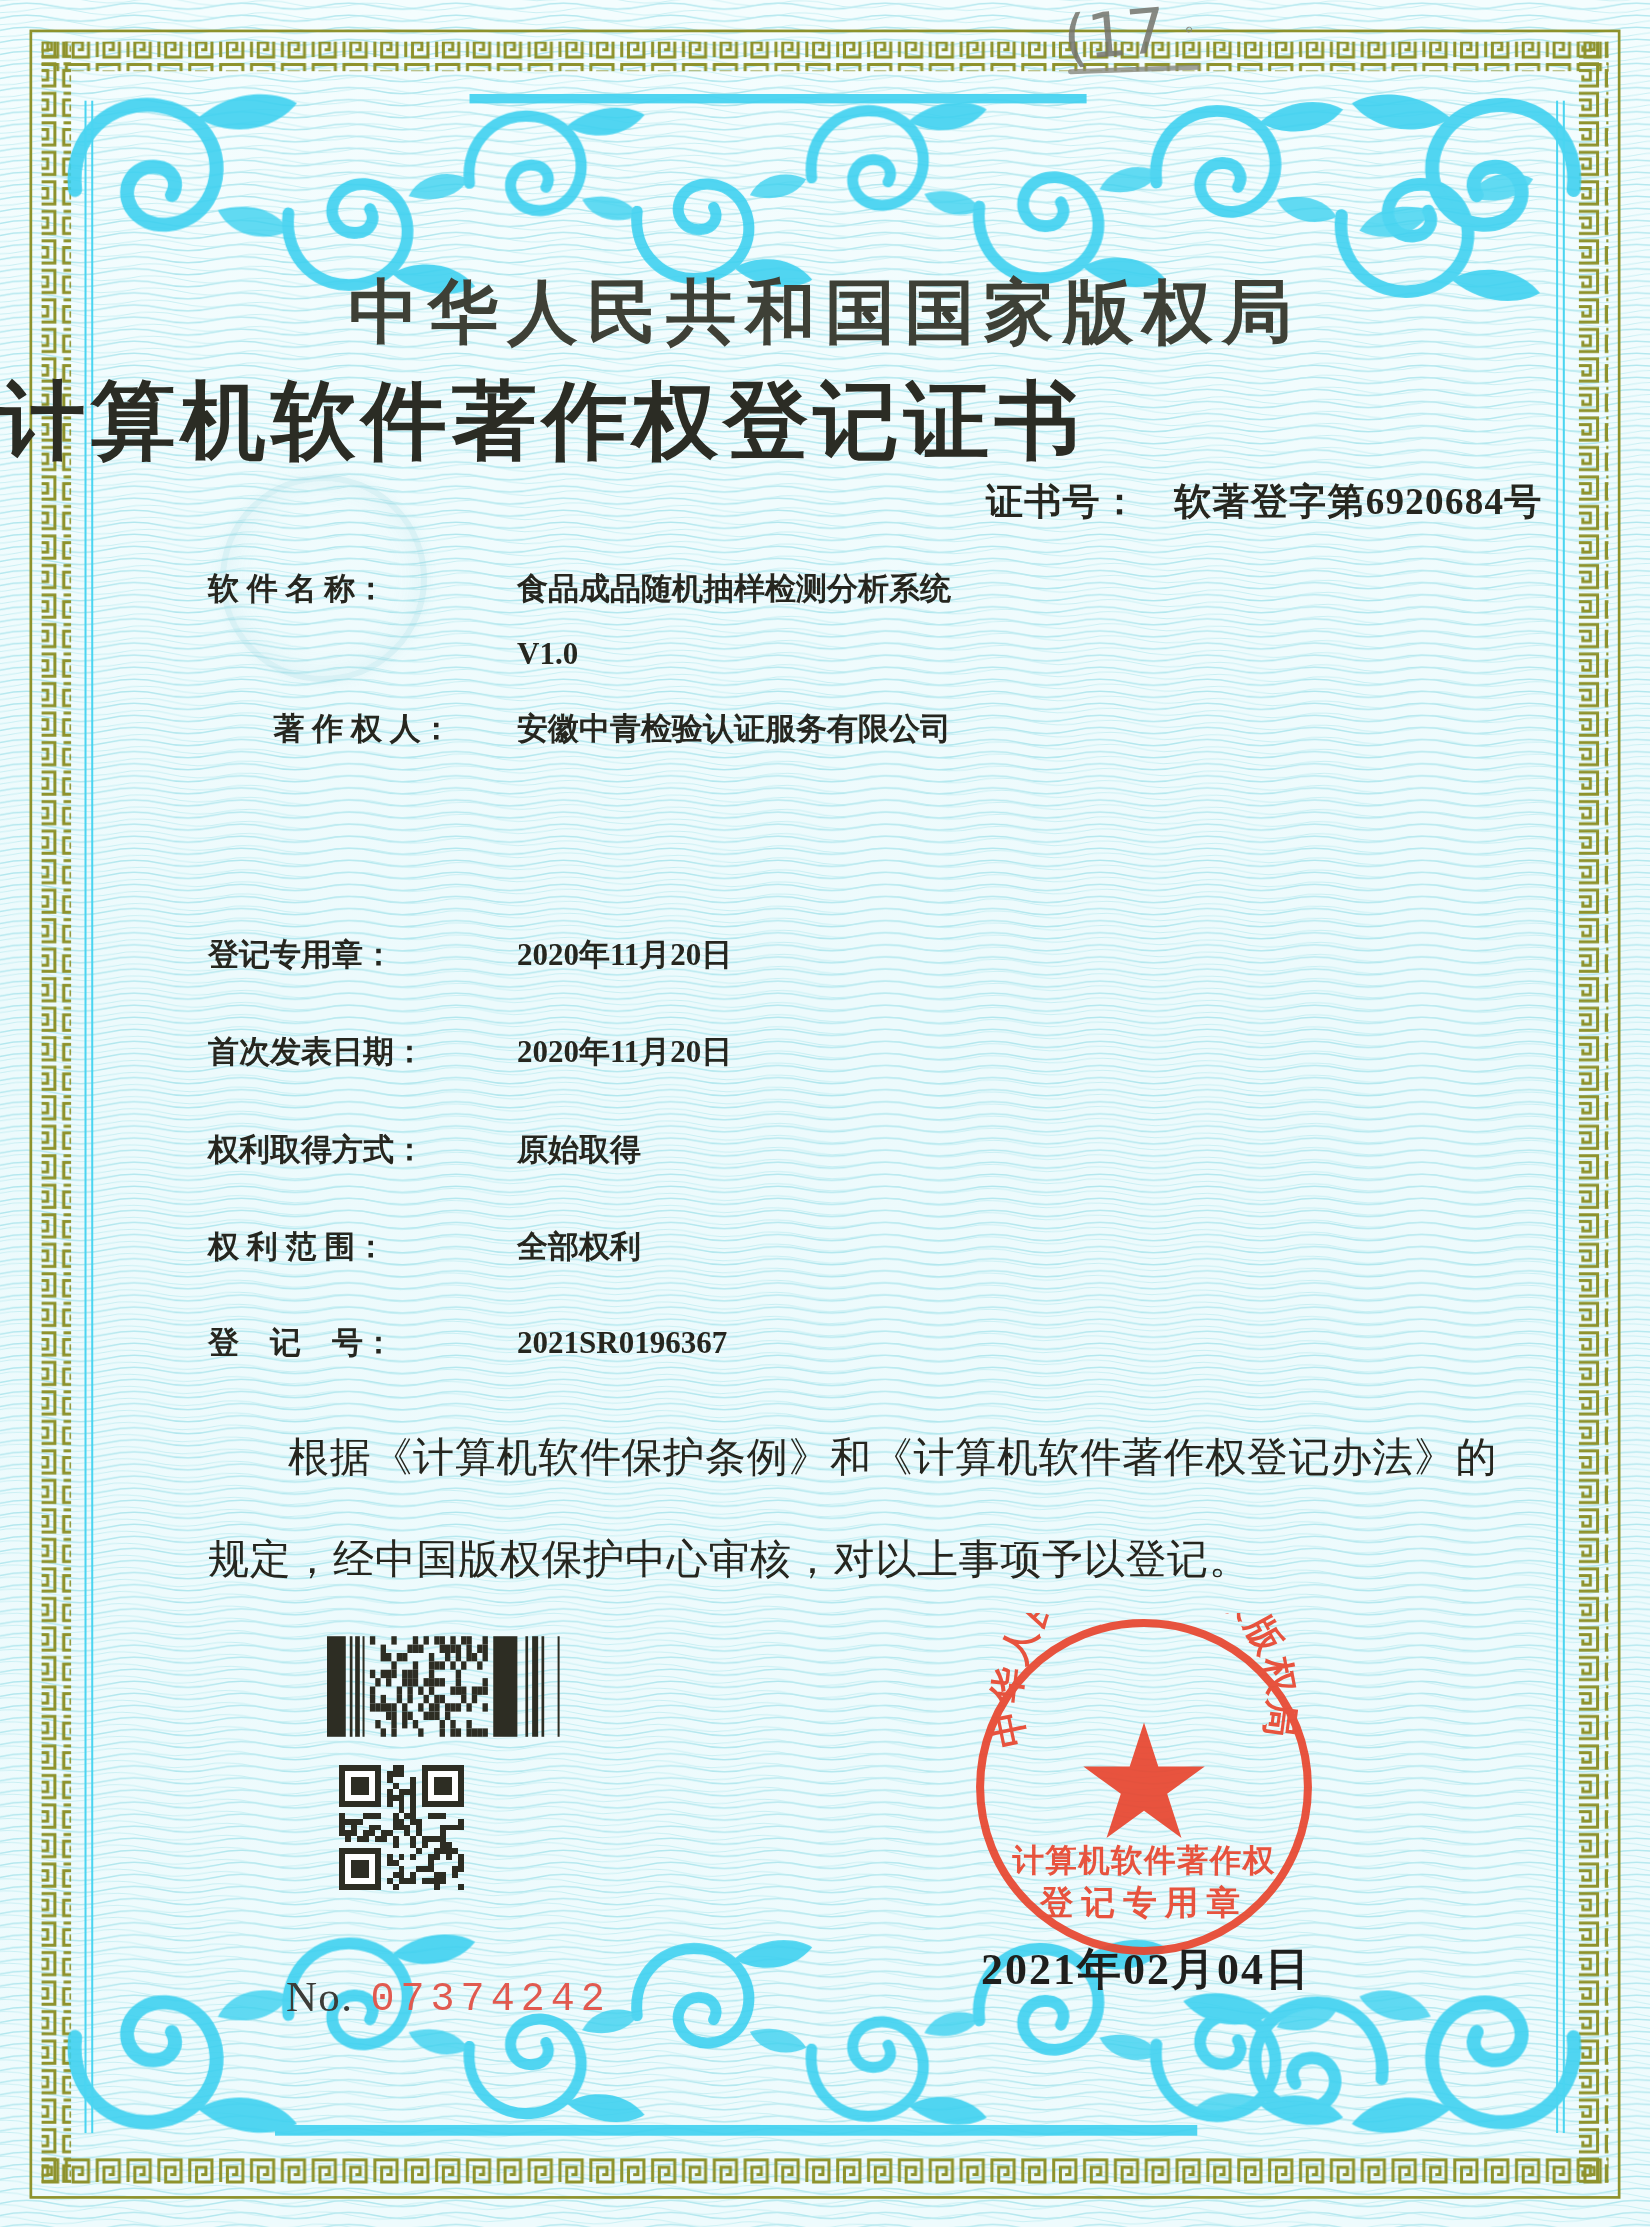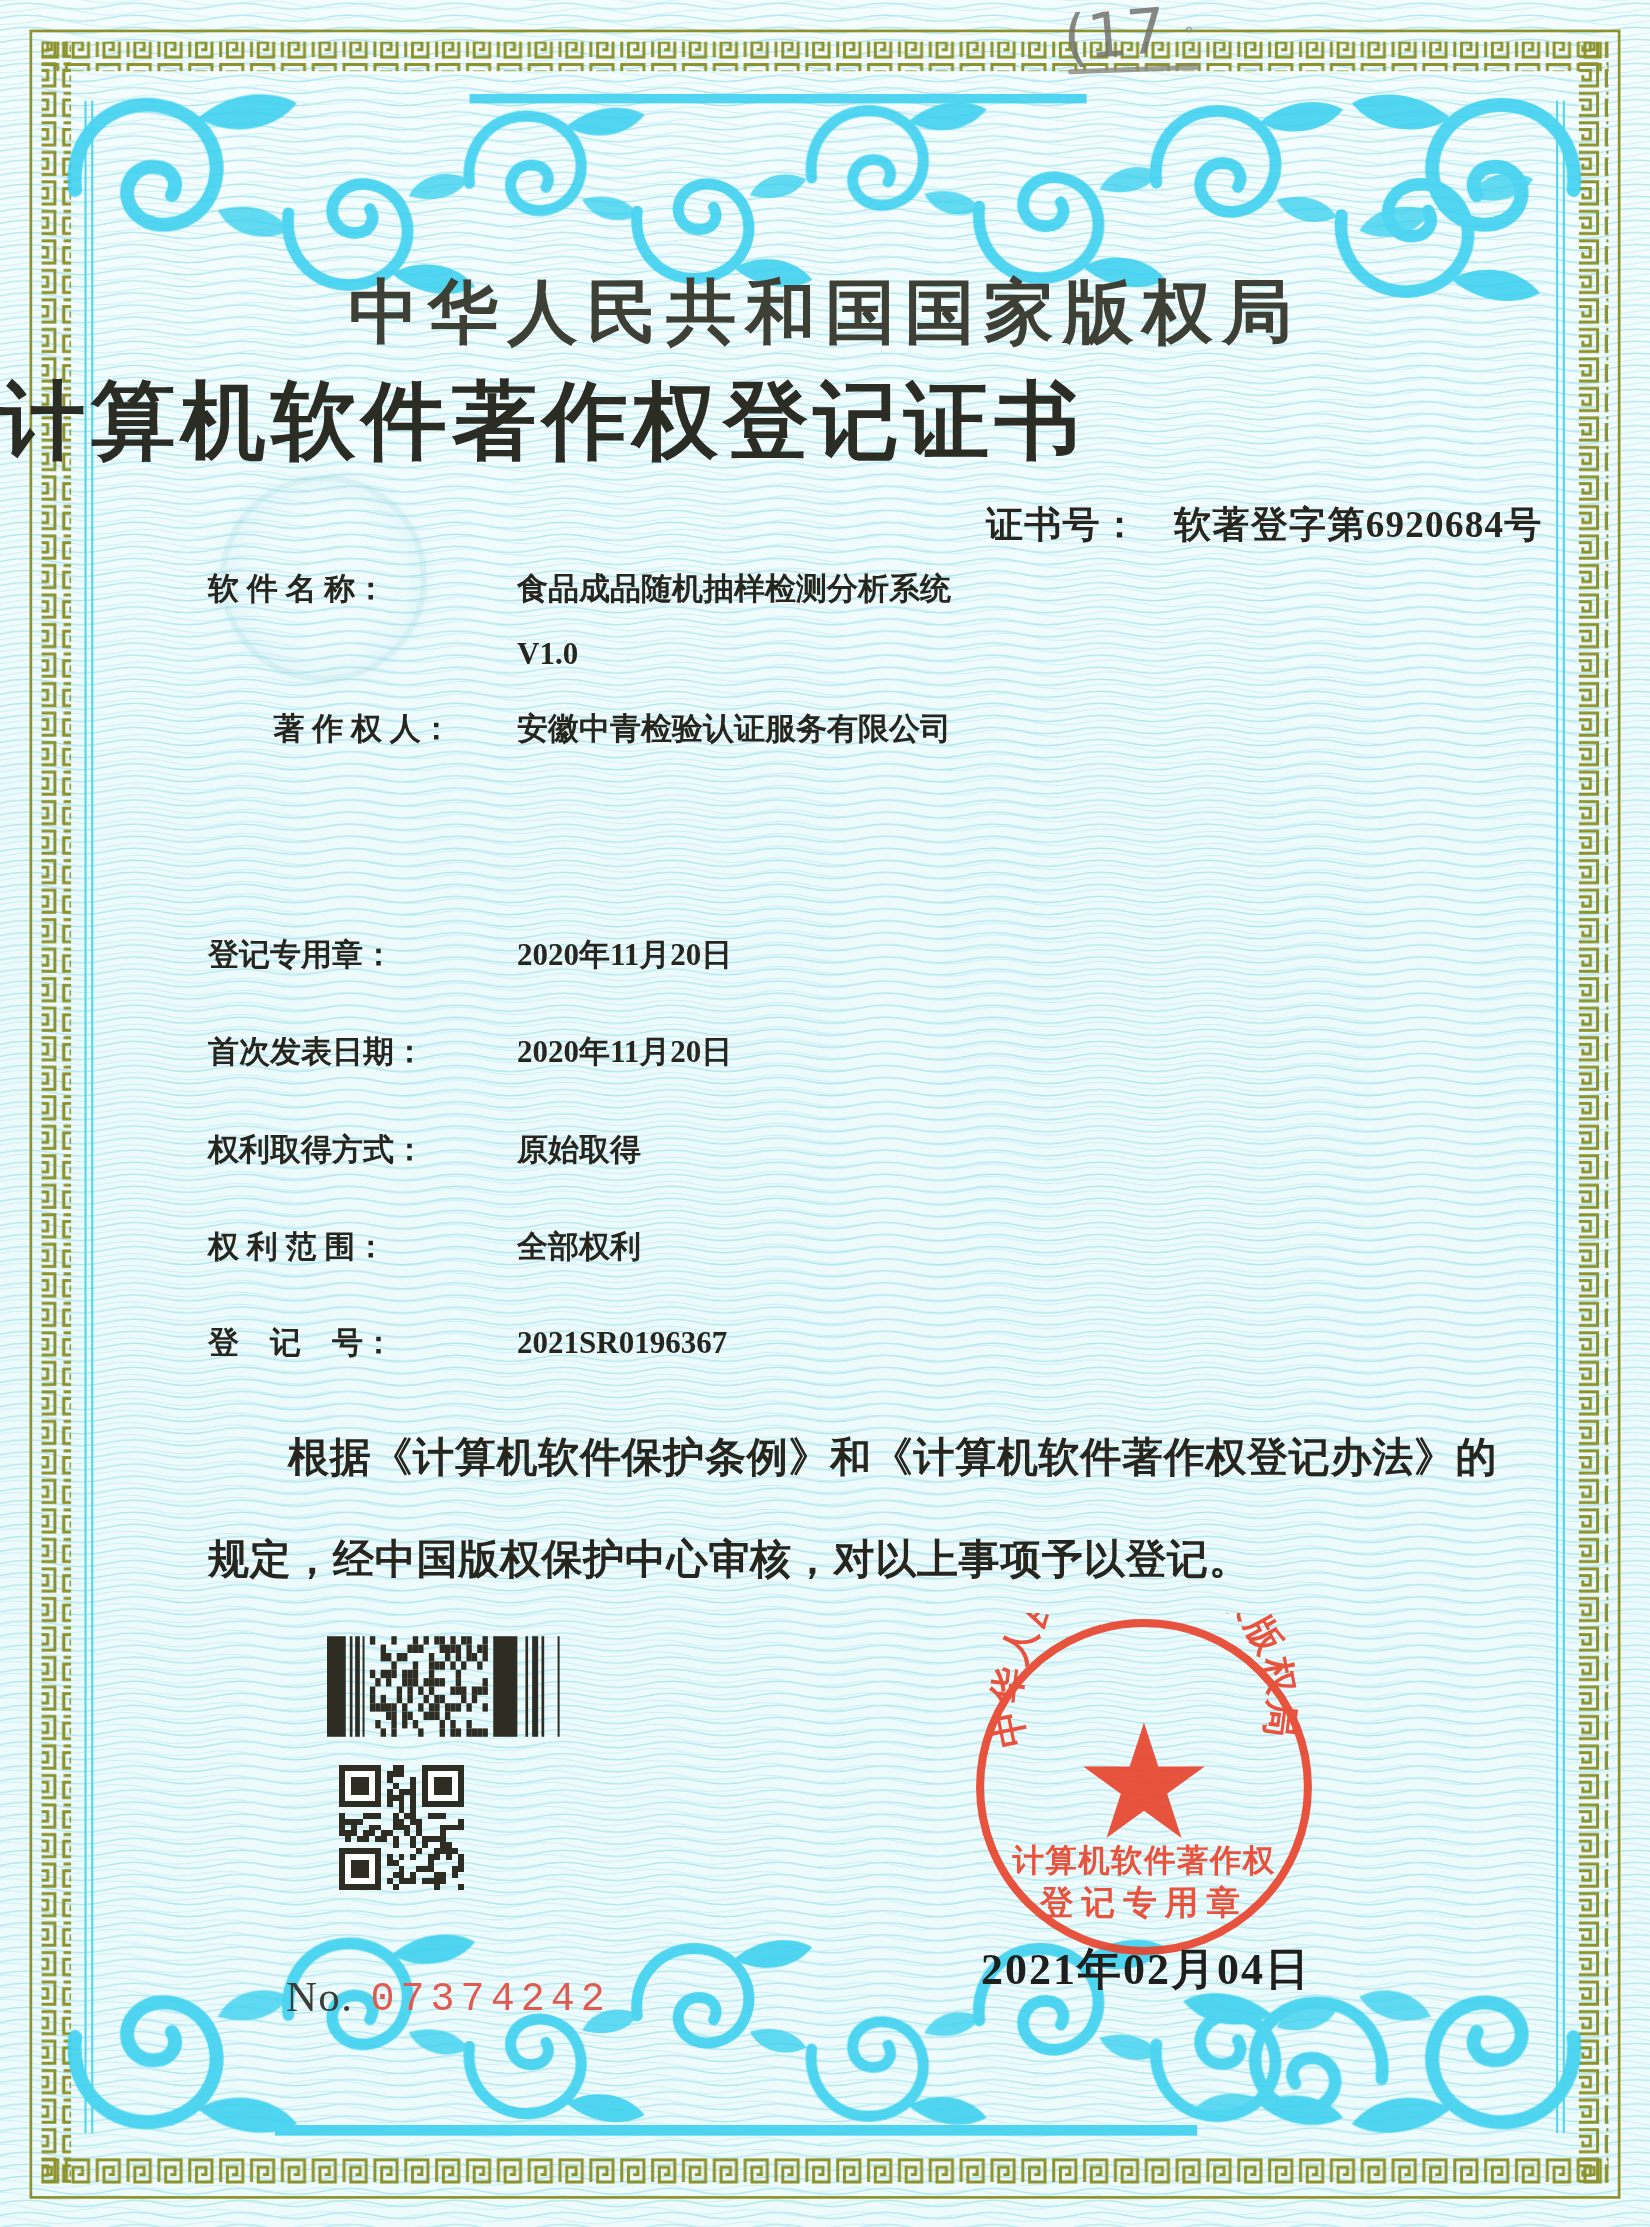--- a/index.html
+++ b/index.html
@@ -12,30 +12,30 @@
   
   .authority{
     position:absolute;left:0;top:266px;width:100%;text-align:center;
     font-size:70px;font-weight:700;letter-spacing:9.4px;color:#3e4036;
   }
   .title{
     position:absolute;left:0;top:364px;width:100%;text-align:left;
     font-size:85px;font-weight:900;letter-spacing:5.4px;color:#2b2c24;
   }
   .certno{
-    position:absolute;left:986px;top:500px;font-size:37px;font-weight:700;color:#26261f;
+    position:absolute;left:986px;top:477px;font-size:37px;font-weight:700;color:#26261f;
     letter-spacing:1.3px;white-space:nowrap;font-family:Liberation Serif, serif;
   }
   .certno-val{margin-left:35px;font-weight:700;}
   .row{position:absolute;left:208px;font-size:31px;color:#26261f;white-space:nowrap;font-weight:700;}
   .flabel{display:inline-block;width:309px;font-weight:700;}
   .fvalue{font-weight:700;}
   .r0{top:568px;} .rv{top:636px;left:517px;} .r1{top:708px;text-align:center;} .r2{top:934px;}
   .r3{top:1031px;} .r4{top:1129px;} .r5{top:1226px;} .r6{top:1322px;}
-  .st-line{position:absolute;font-size:41px;color:#26261f;font-weight:700;letter-spacing:0.7px;white-space:nowrap;}
+  .st-line{position:absolute;font-size:41px;color:#26261f;font-weight:400;letter-spacing:0.7px;white-space:nowrap;}
   .st1{left:288px;top:1430px;} .st2{left:208px;top:1532px;}
   
   .serial{position:absolute;left:286px;top:1946px;white-space:nowrap;margin-top:26px;}
   .serial-prefix{font-size:43px;color:#3c3c38;letter-spacing:1.3px;}
   .serial-digits{
     font-family:"Liberation Mono","DejaVu Sans Mono",monospace;
     font-size:40px;color:#e15a50;letter-spacing:6px;margin-left:17.4px;vertical-align:1.3px;
   }
   .issue-date{
     position:absolute;left:981px;top:1940px;font-size:44px;font-weight:700;

